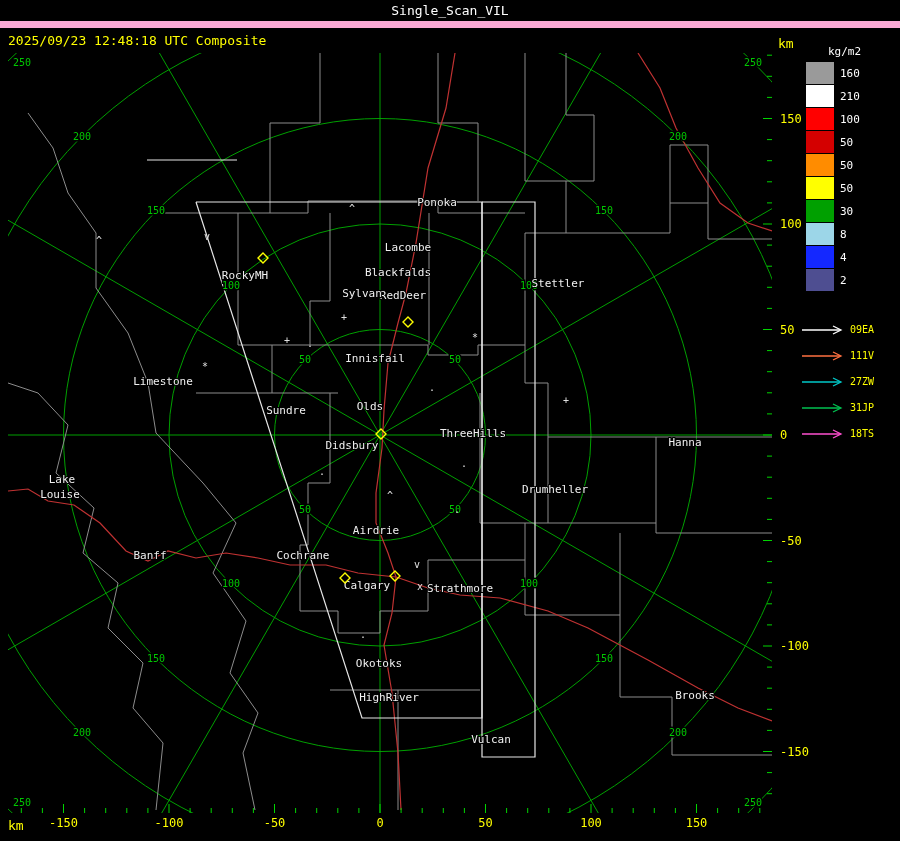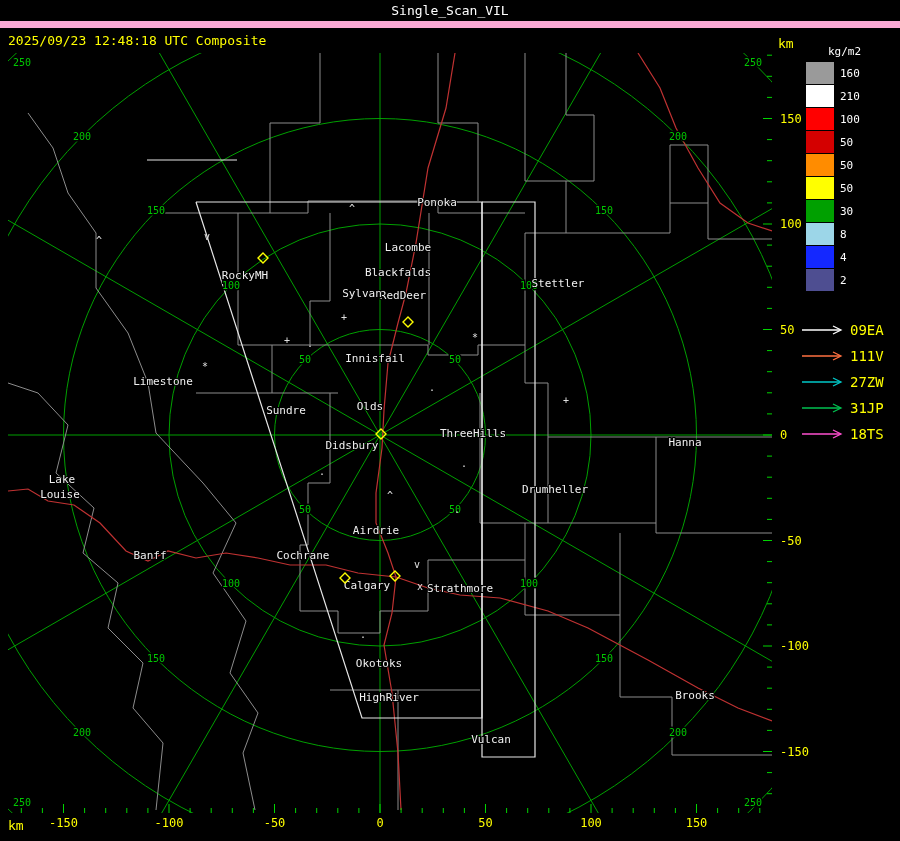--- a/index.html
+++ b/index.html
@@ -25,21 +25,21 @@
   #g-ticks line{stroke:#00d400;stroke-width:1;}
   .xlab{position:absolute;top:816px;width:48px;text-align:center;color:#ffff00;font-size:12px;}
   .ylab{position:absolute;left:780px;width:44px;text-align:left;color:#ffff00;font-size:12px;}
   .panel{position:absolute;left:800px;top:45px;width:98px;}
   .units{color:#ffffff;font-size:11px;margin:0 0 4px 28px;}
   .srow{display:flex;align-items:center;height:22px;margin-bottom:1px;}
   .swatch{width:28px;height:22px;margin-left:6px;}
   .sval{color:#ffffff;font-size:11px;margin-left:6px;}
   .strow{display:flex;align-items:center;height:25px;margin-top:1px;}
   #station-rows{margin-top:26px;}
-  .sid{color:#ffff00;font-size:14px;margin-left:4px;}
+  .sid{color:#ffff00;font-size:10px;margin-left:4px;}
 </style>
 </head>
 <body>
 
 <div class="screen">
 
   <div class="titlebar">
     <span>Single_Scan_VIL</span>
   </div>
 

